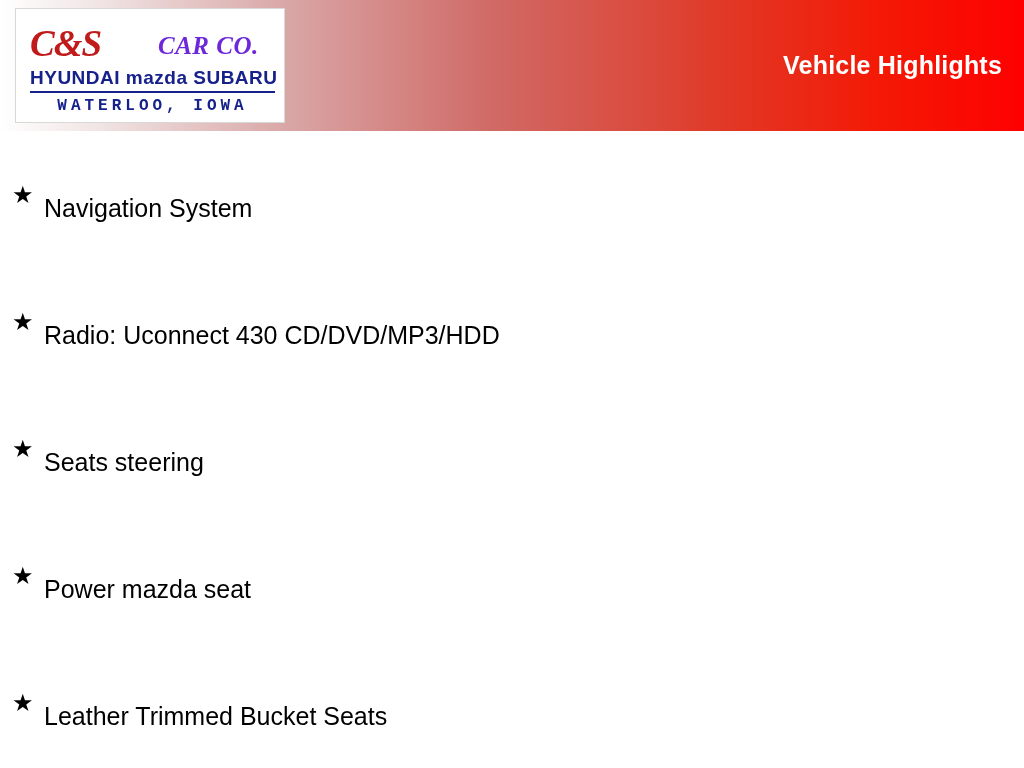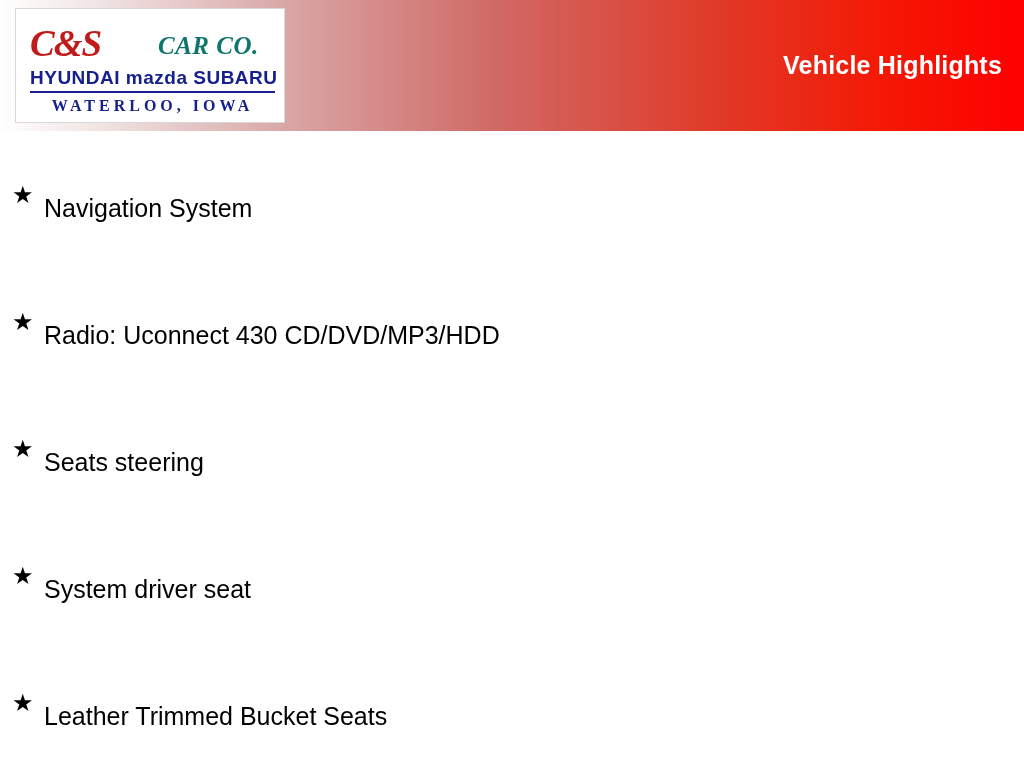--- a/index.html
+++ b/index.html
@@ -75,21 +75,21 @@
   }
 
   .logo-carco {
     position: absolute;
     left: 128px;
     top: 7px;
     font-family: "Liberation Serif", serif;
     font-size: 25px;
     font-weight: bold;
     font-style: italic;
-    color: #0f766e;
+    color: #6d28d9;
     line-height: 30px;
     letter-spacing: 0.5px;
   }
 
   .logo-brands {
     position: absolute;
     left: 14px;
     top: 58px;
     width: 242px;
     font-family: "Liberation Sans", sans-serif;
@@ -108,21 +108,21 @@
     width: 245px;
     height: 2px;
     background: #16218c;
   }
 
   .logo-city {
     position: absolute;
     left: 14px;
     top: 88px;
     width: 245px;
-    font-family: Liberation Serif, serif;
+    font-family: Liberation Mono, monospace;
     font-size: 16px;
     font-weight: bold;
     color: #16218c;
     letter-spacing: 4px;
     text-align: center;
     white-space: nowrap;
   }
 
   
   .features {
@@ -191,21 +191,21 @@
       <span class="feature-text">Radio: Uconnect 430 CD/DVD/MP3/HDD</span>
     </div>
 
     <div class="feature-row">
       <span class="bullet-star">★</span>
       <span class="feature-text">Seats steering</span>
     </div>
 
     <div class="feature-row">
       <span class="bullet-star">★</span>
-      <span class="feature-text">System driver seat</span>
+      <span class="feature-text">Power mazda seat</span>
     </div>
 
     <div class="feature-row">
       <span class="bullet-star">★</span>
       <span class="feature-text">Leather Trimmed Bucket Seats</span>
     </div>
 
   </div>
 
 </div>

